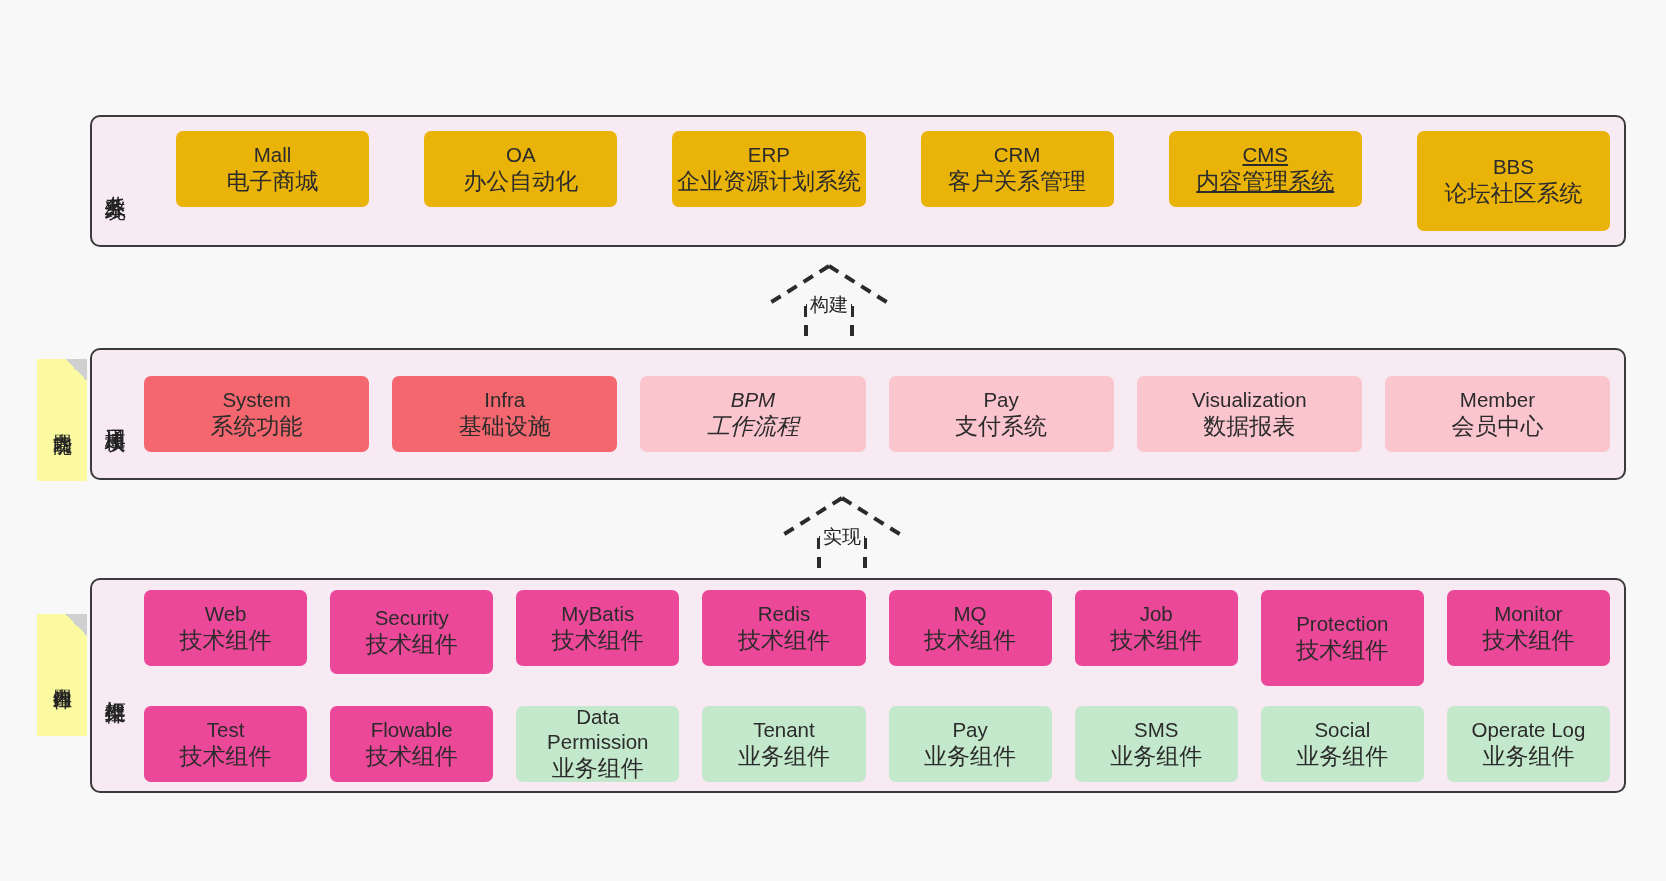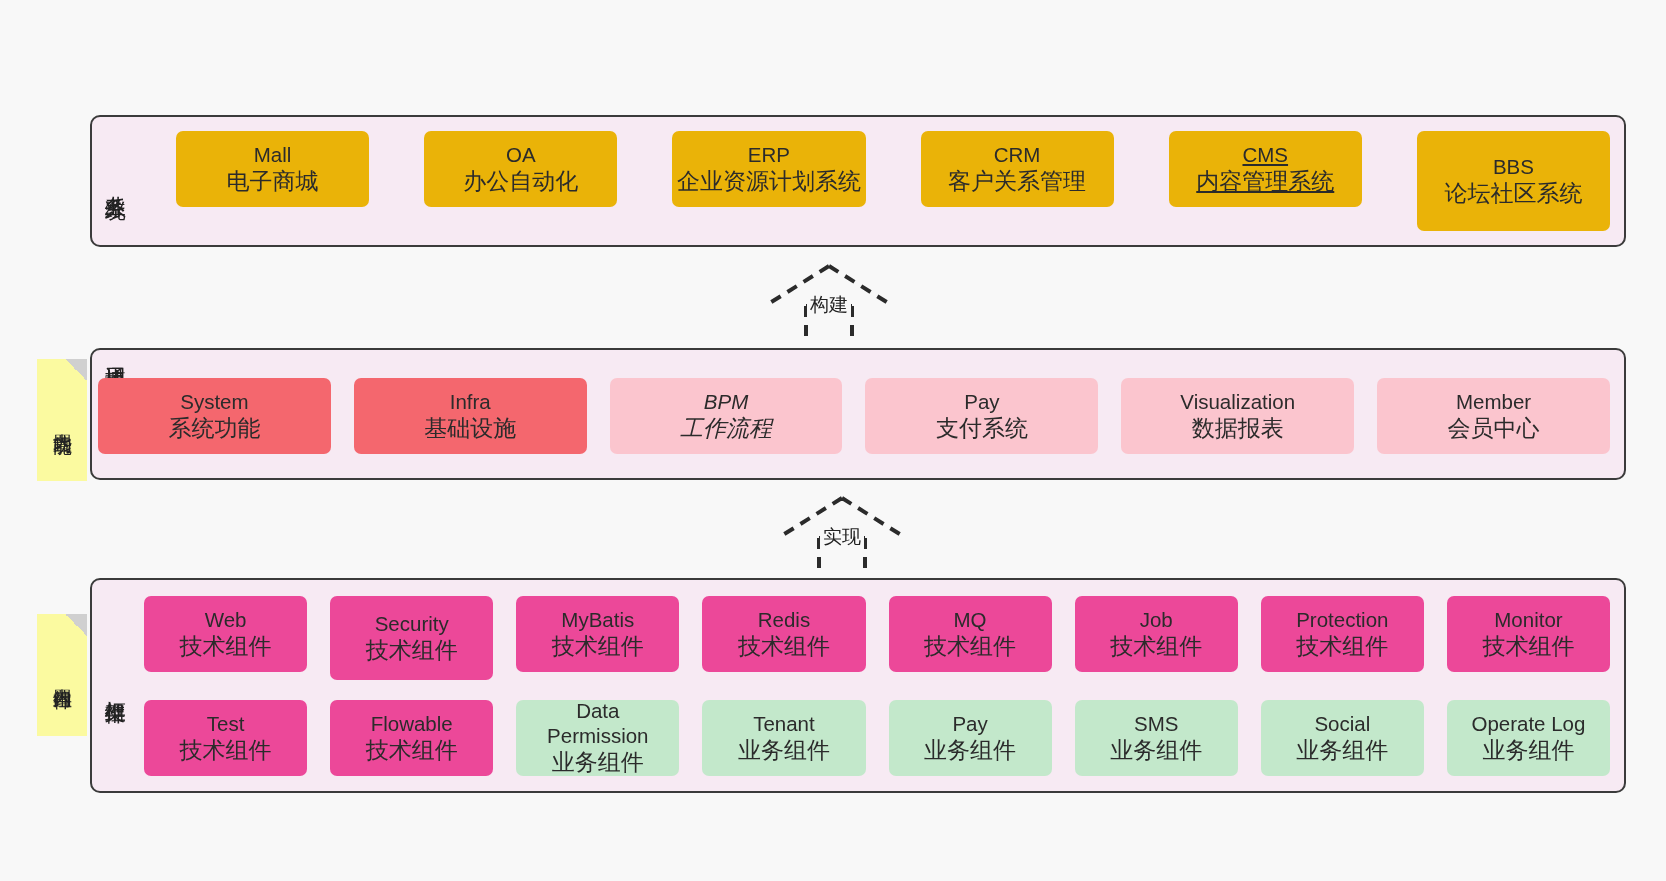--- a/index.html
+++ b/index.html
@@ -160,21 +160,21 @@
     <svg width="134" height="78" viewBox="0 0 134 78" aria-hidden="true">
       <path d="M67 4 L131 44 M67 4 L3 44 M44 44 L44 76 M90 44 L90 76 M44 44 L90 44" fill="none" stroke="#2b2b2b" stroke-width="4" stroke-dasharray="11 8" stroke-linecap="butt"></path>
     </svg>
     <span class="arrow-label">构建</span>
   </div>
 
   <div class="note" style="left:37px; top:359px; width:50px; height:122px;">
     <span>内置功能</span>
   </div>
 
-  <div class="band" id="band-1" style="left:90px; top:348px; width:1536px; height:132px;flex-direction:column;">
+  <div class="band" id="band-1" style="left:90px; top:348px; width:1536px; height:132px;">
     <div class="band-label">通用模块</div>
     <div class="band-body">
       <div class="row">
         <div class="cell c-red" style="height:76px;">
           <span class="t1">System</span>
           <span class="t2">系统功能</span>
         </div>
         <div class="cell c-red" style="height:76px;">
           <span class="t1">Infra</span>
           <span class="t2">基础设施</span>
@@ -231,21 +231,21 @@
           <span class="t2">技术组件</span>
         </div>
         <div class="cell c-green" style="height:76px;">
           <span class="t1">MQ</span>
           <span class="t2">技术组件</span>
         </div>
         <div class="cell c-green" style="height:76px;">
           <span class="t1">Job</span>
           <span class="t2">技术组件</span>
         </div>
-        <div class="cell c-green" style="height:76px;">
+        <div class="cell c-green" style="height:96px;">
           <span class="t1">Protection</span>
           <span class="t2">技术组件</span>
         </div>
         <div class="cell c-green" style="height:76px;">
           <span class="t1">Monitor</span>
           <span class="t2">技术组件</span>
         </div>
       </div>
       <div class="row">
         <div class="cell c-green" style="height:76px;">

